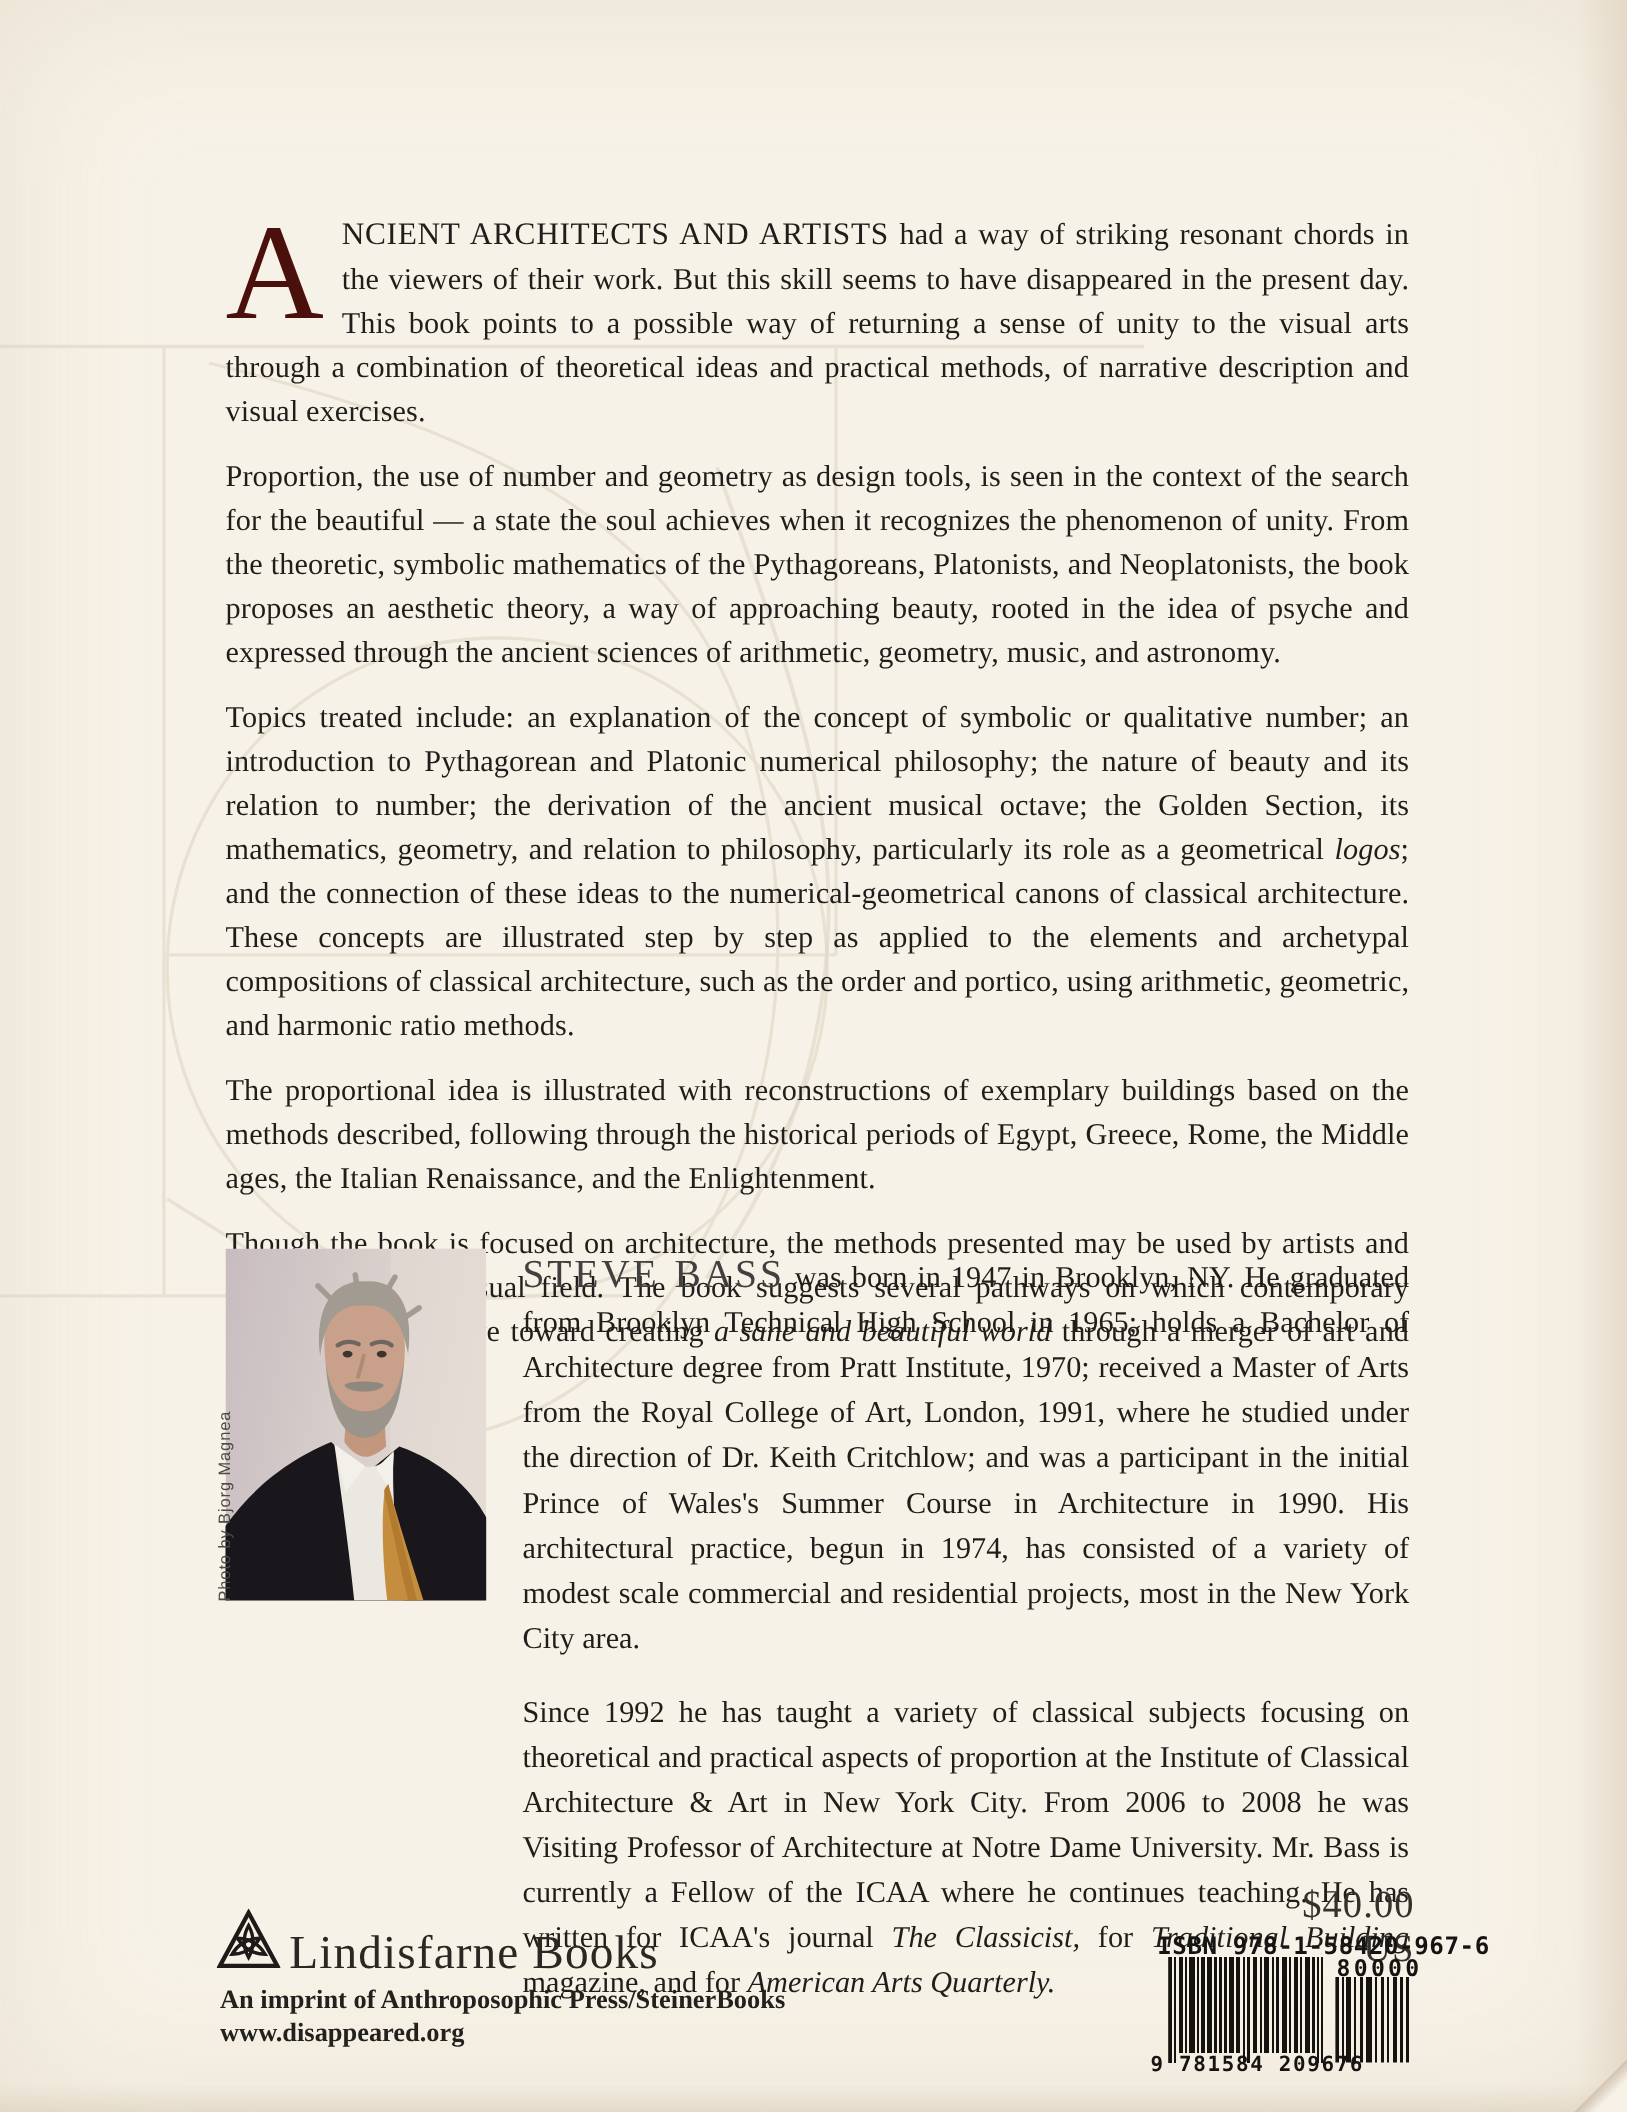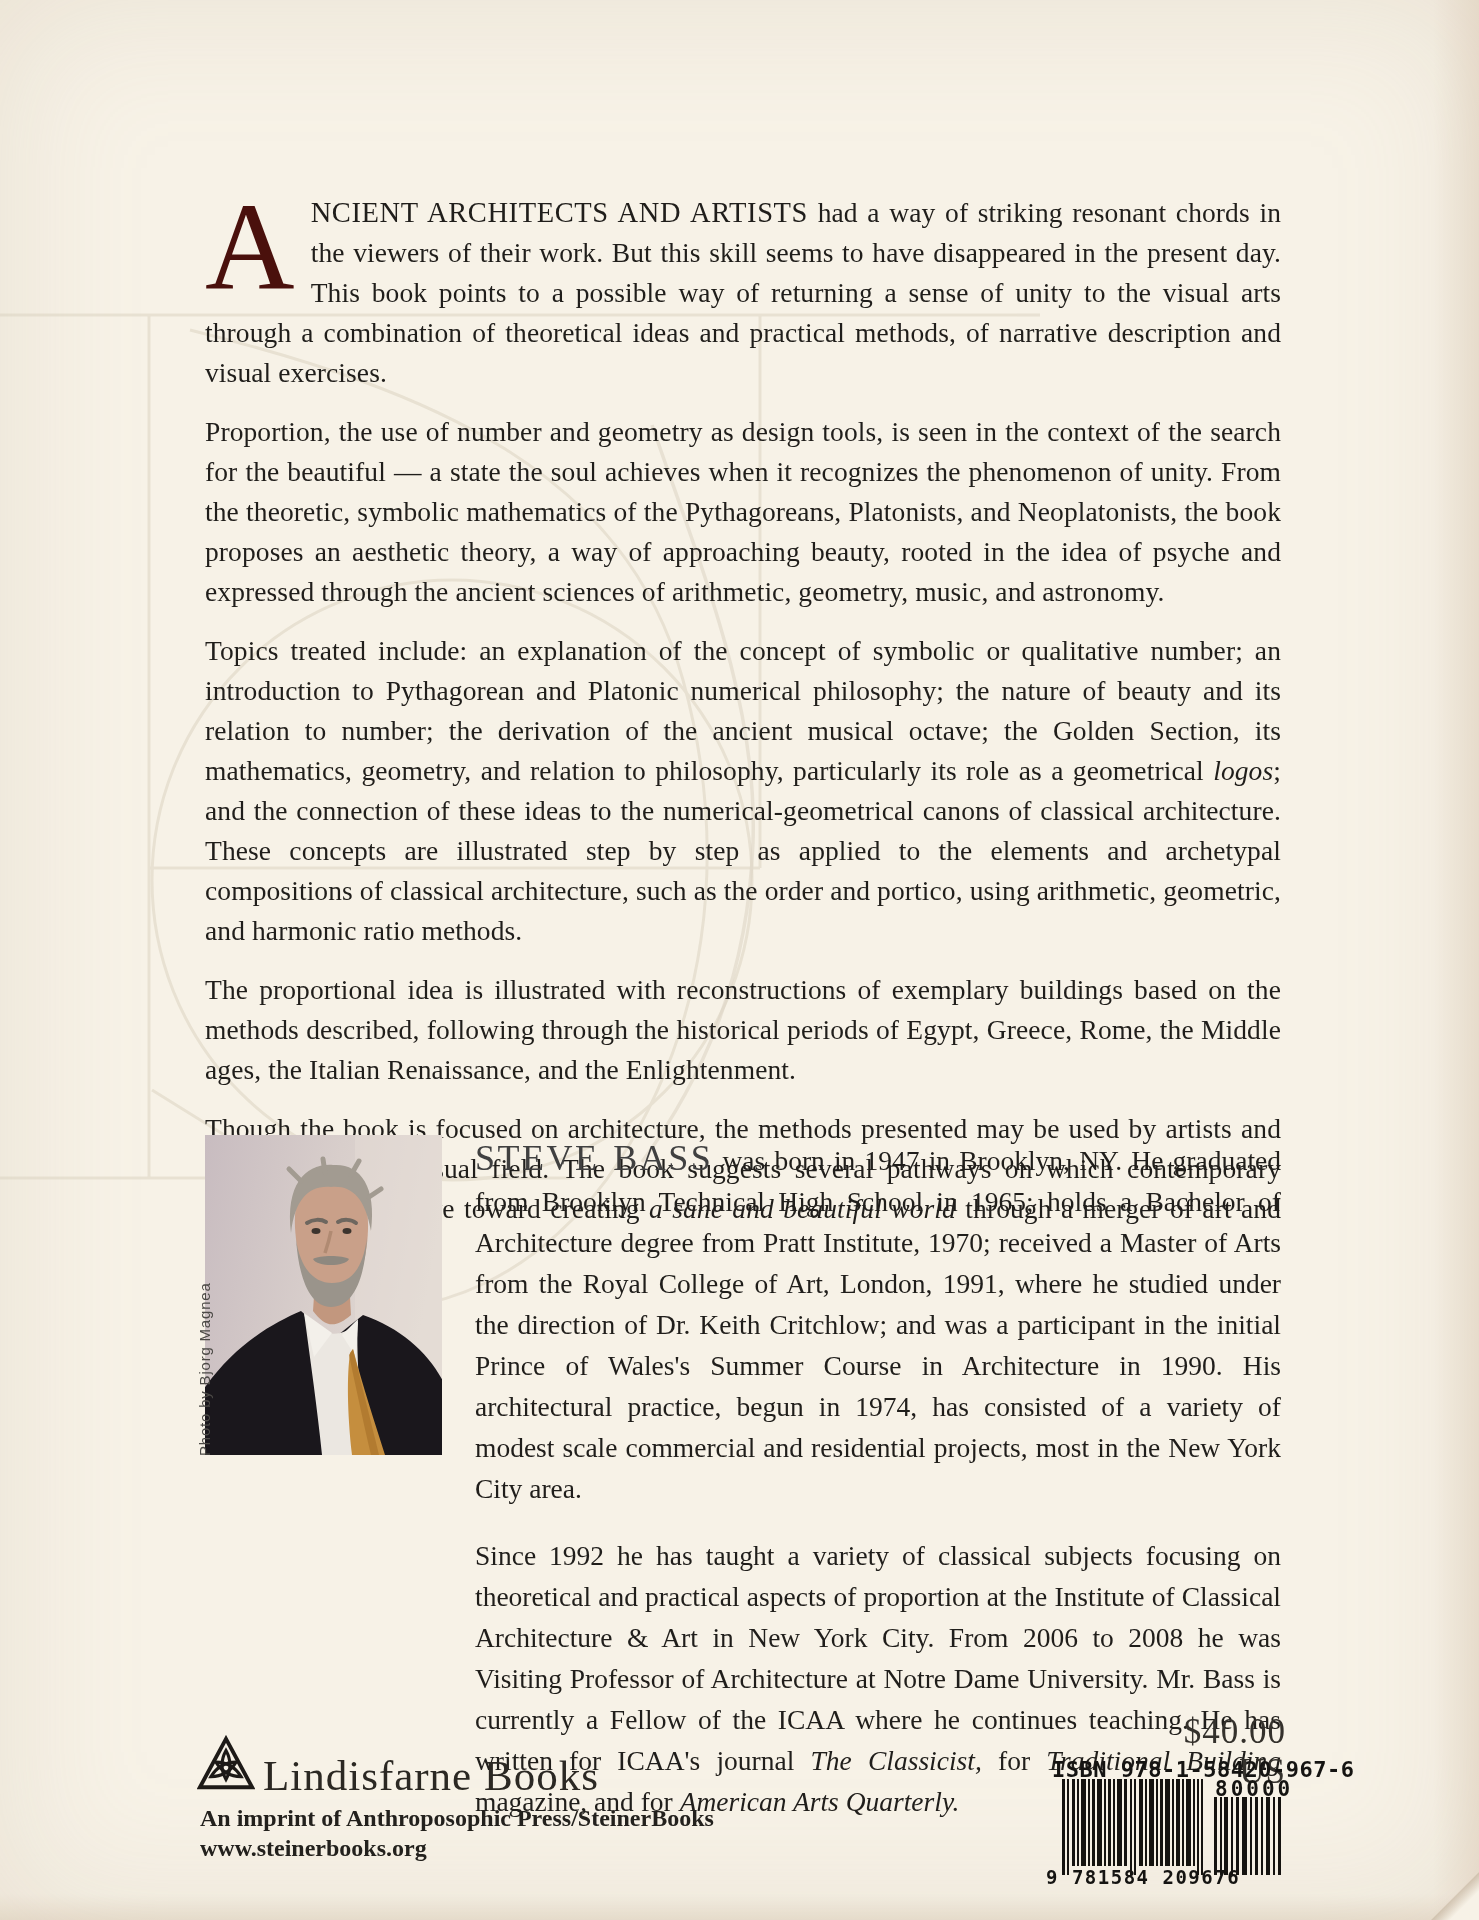--- a/index.html
+++ b/index.html
@@ -160,21 +160,21 @@
         <g transform="rotate(120 30 34)">
           <path d="M30 16 C 24.5 26, 24.5 36, 30 46 C 35.5 36, 35.5 26, 30 16 Z"></path>
         </g>
         <g transform="rotate(240 30 34)">
           <path d="M30 16 C 24.5 26, 24.5 36, 30 46 C 35.5 36, 35.5 26, 30 16 Z"></path>
         </g>
       </g>
     </svg>
     <div id="publisher-imprint">An imprint of Anthroposophic Press/SteinerBooks</div>
     <div id="publisher-name">Lindisfarne Books</div>
-    <div id="publisher-site">www.steinerbooks.org</div>
+    <div id="publisher-site">www.disappeared.org</div>
   </div>
 
   <div id="isbn-label" class="mono">ISBN 978-1-58420-967-6</div>
   <div id="isbn-addon" class="mono">80000</div>
 
   <svg id="barcode-main" width="141" height="97" viewBox="0 0 141 97" shape-rendering="crispEdges">
     <g fill="#151310">
       <rect x="0" y="0" width="3" height="96"></rect>
         <rect x="5" y="0" width="2" height="96"></rect>
       <rect x="10" y="0" width="3" height="87"></rect>

